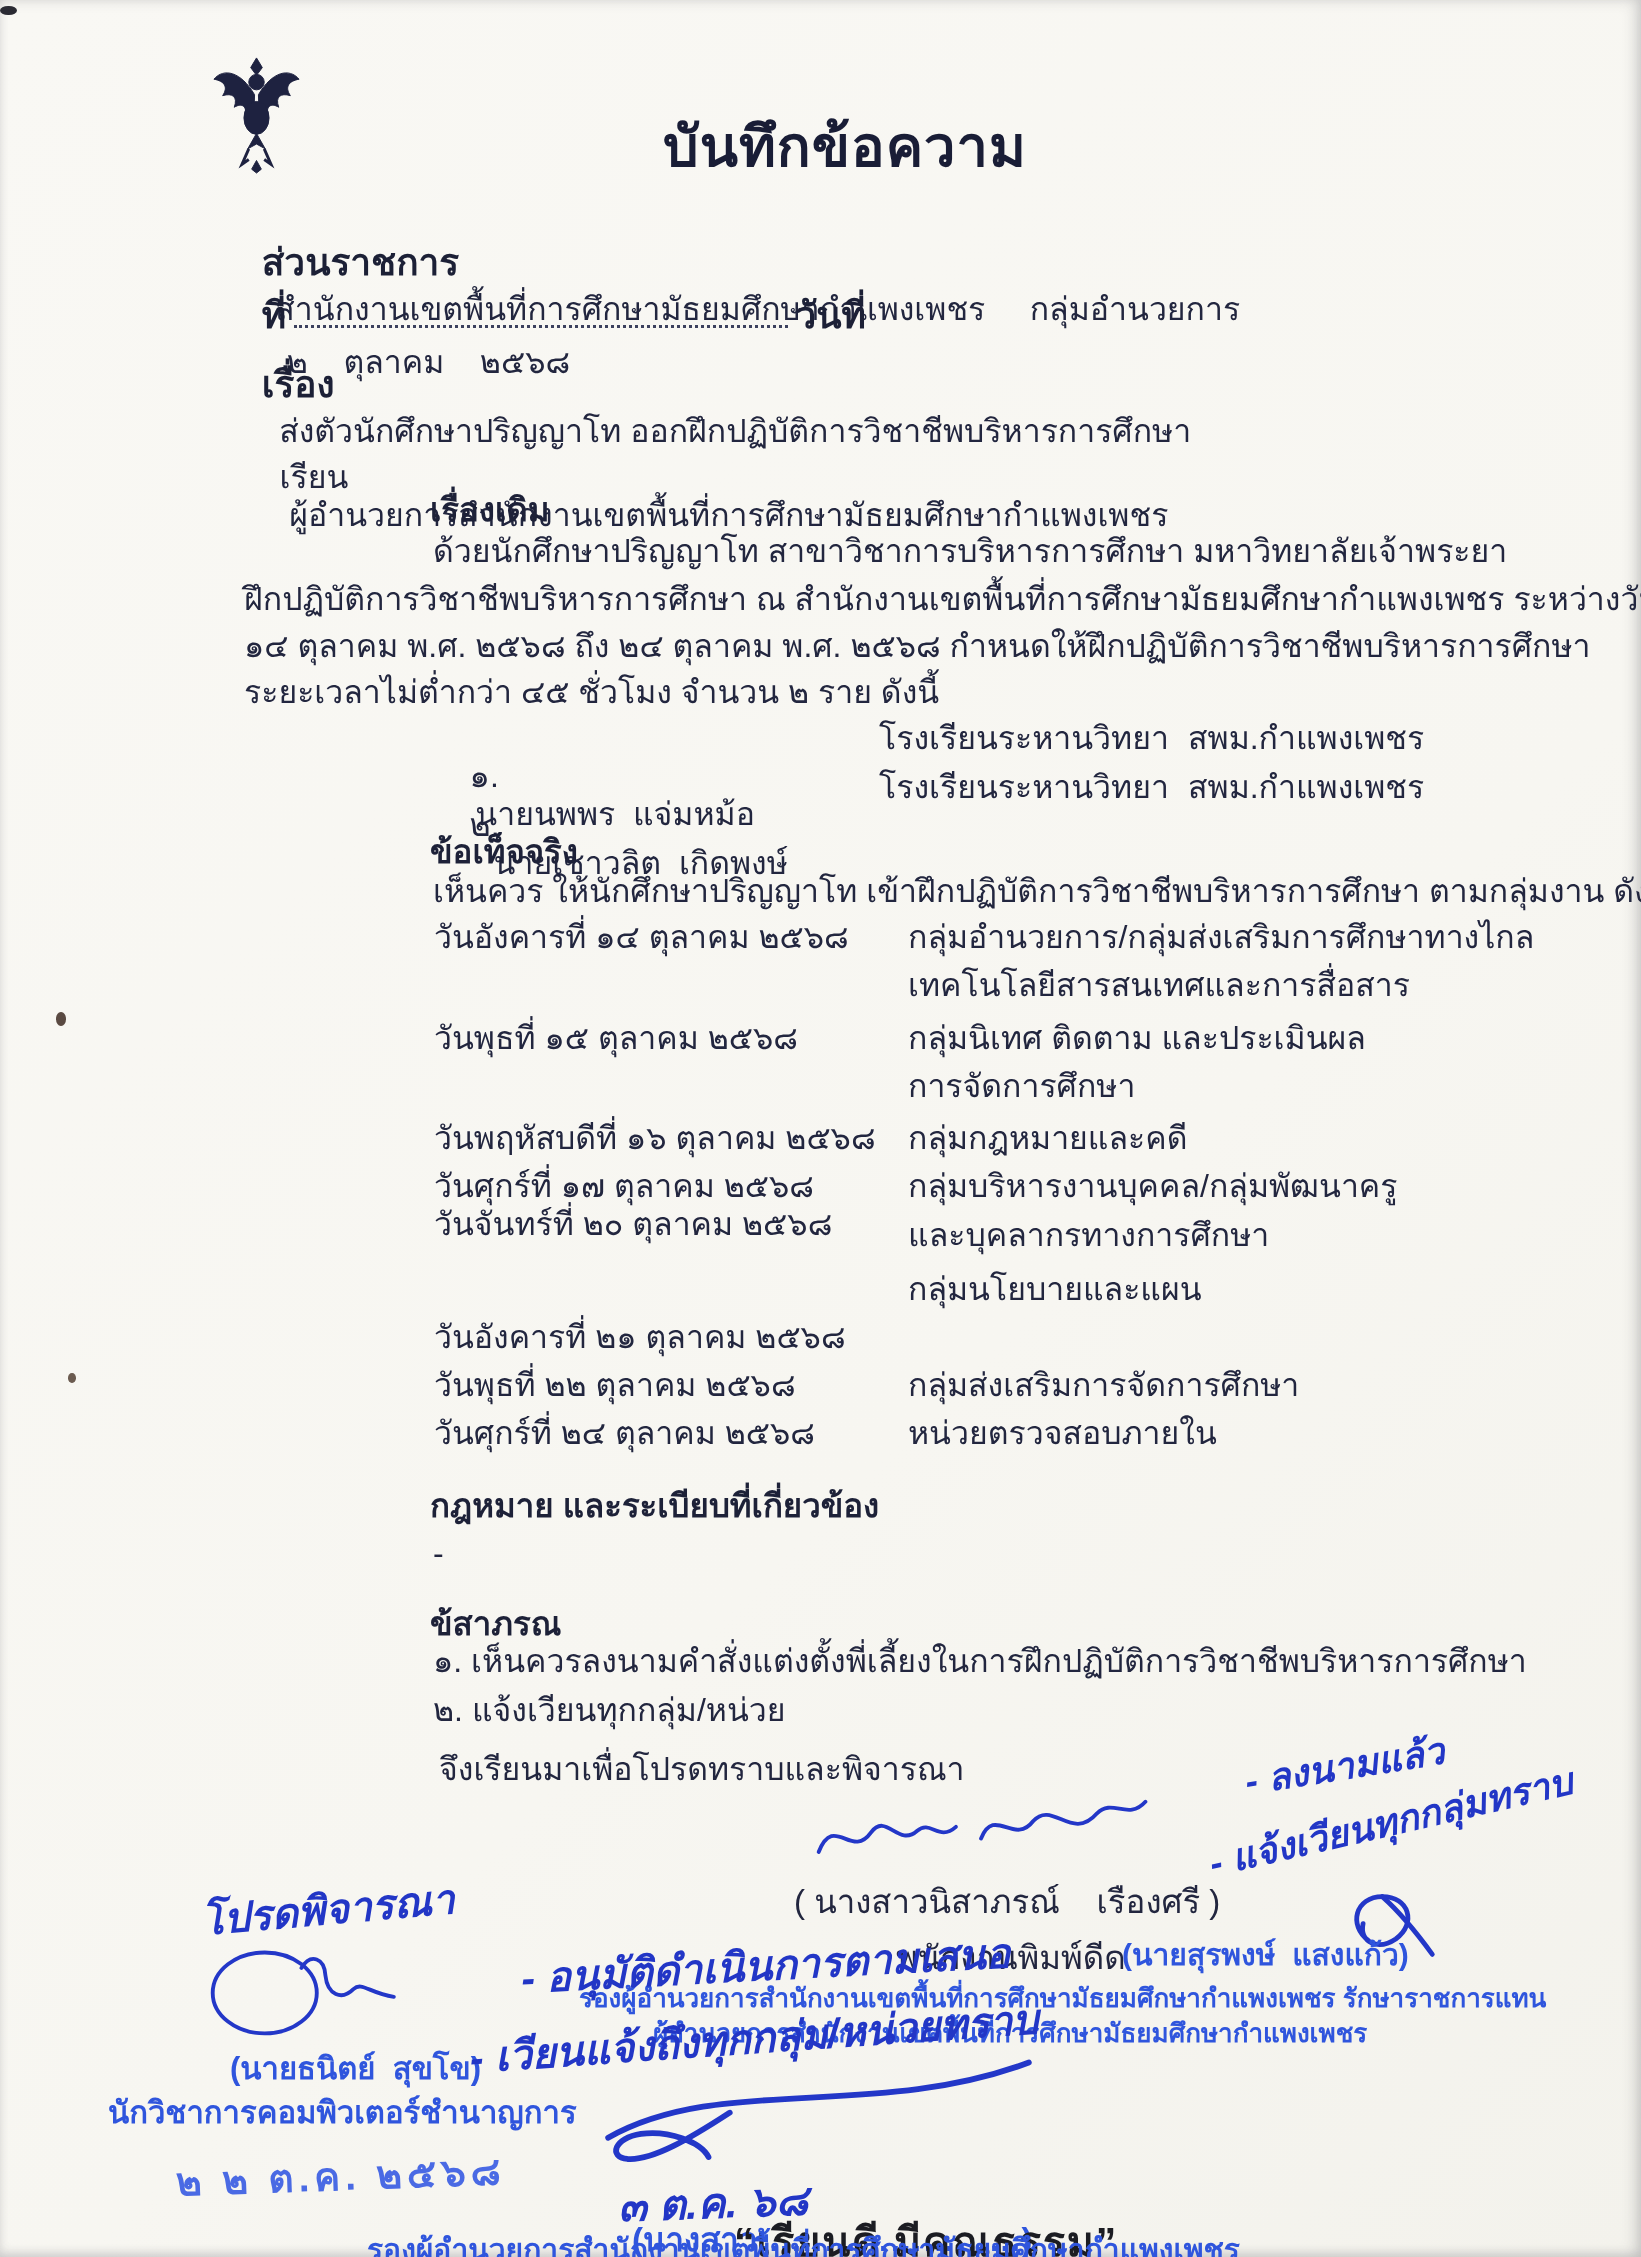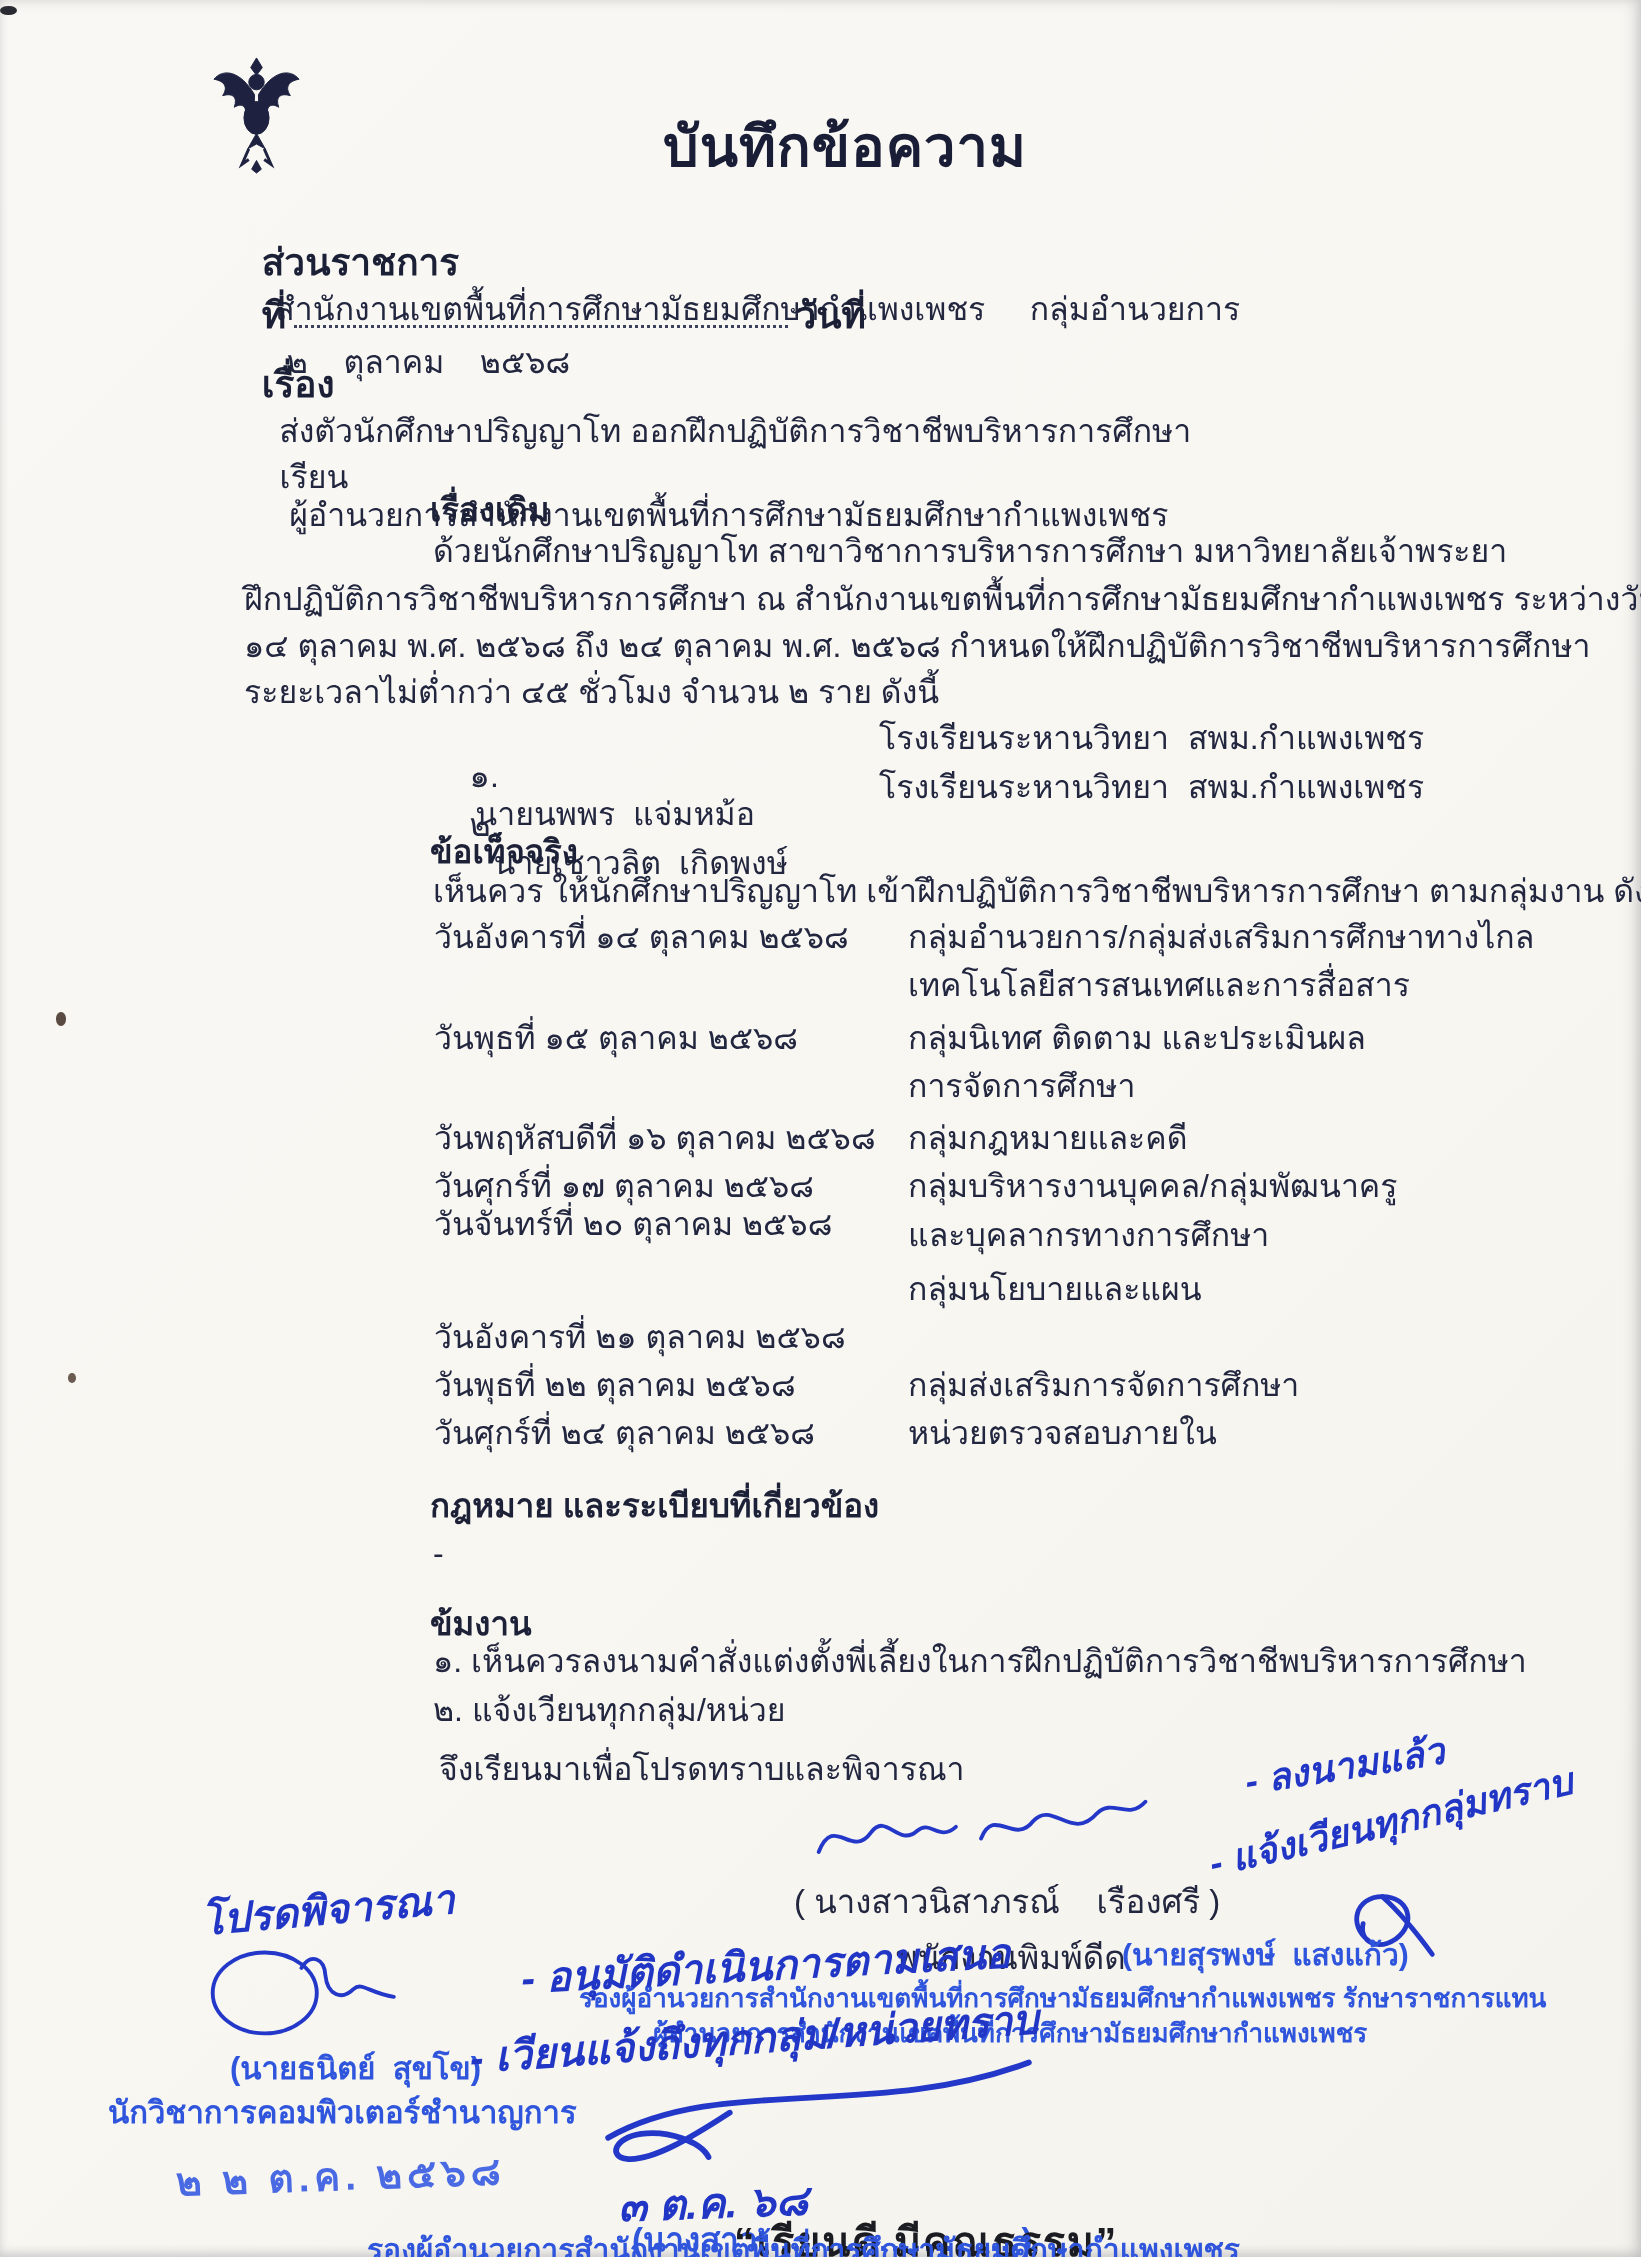--- a/index.html
+++ b/index.html
@@ -107,21 +107,21 @@
 
   <div class="abs print" style="left:434px;top:1367px">วันพุธที่ ๒๒ ตุลาคม ๒๕๖๘</div>
   <div class="abs print" style="left:908px;top:1367px">กลุ่มส่งเสริมการจัดการศึกษา</div>
 
   <div class="abs print" style="left:434px;top:1415px">วันศุกร์ที่ ๒๔ ตุลาคม ๒๕๖๘</div>
   <div class="abs print" style="left:908px;top:1415px">หน่วยตรวจสอบภายใน</div>
 
   <div class="abs headm" style="left:430px;top:1479px">กฎหมาย และระเบียบที่เกี่ยวข้อง</div>
   <div class="abs print" style="left:433px;top:1535px">-</div>
 
-  <div class="abs headm" style="left:430px;top:1597px">ข้มงาน</div>
+  <div class="abs headm" style="left:430px;top:1597px">ข้สาภรณ</div>
   <div class="abs print" style="left:433px;top:1643px">๑. เห็นควรลงนามคำสั่งแต่งตั้งพี่เลี้ยงในการฝึกปฏิบัติการวิชาชีพบริหารการศึกษา</div>
   <div class="abs print" style="left:433px;top:1692px">๒. แจ้งเวียนทุกกลุ่ม/หน่วย</div>
 
   <div class="abs print" style="left:439px;top:1751px">จึงเรียนมาเพื่อโปรดทราบและพิจารณา</div>
 
   <svg class="abs sig" style="left:809px;top:1792px" width="348" height="89" viewBox="0 0 360 92">
     <path d="M10 62 C 26 22, 44 70, 64 42 C 80 20, 92 58, 112 40 C 126 28, 134 52, 152 36" stroke-width="4"></path>
     <path d="M178 48 C 192 14, 212 56, 232 30 C 252 8, 272 52, 298 22 C 314 6, 330 30, 348 10" stroke-width="4"></path>
   </svg>
   <div class="abs print" style="left:794px;top:1883px;font-size:33px">( นางสาวนิสาภรณ์    เรืองศรี )</div>

